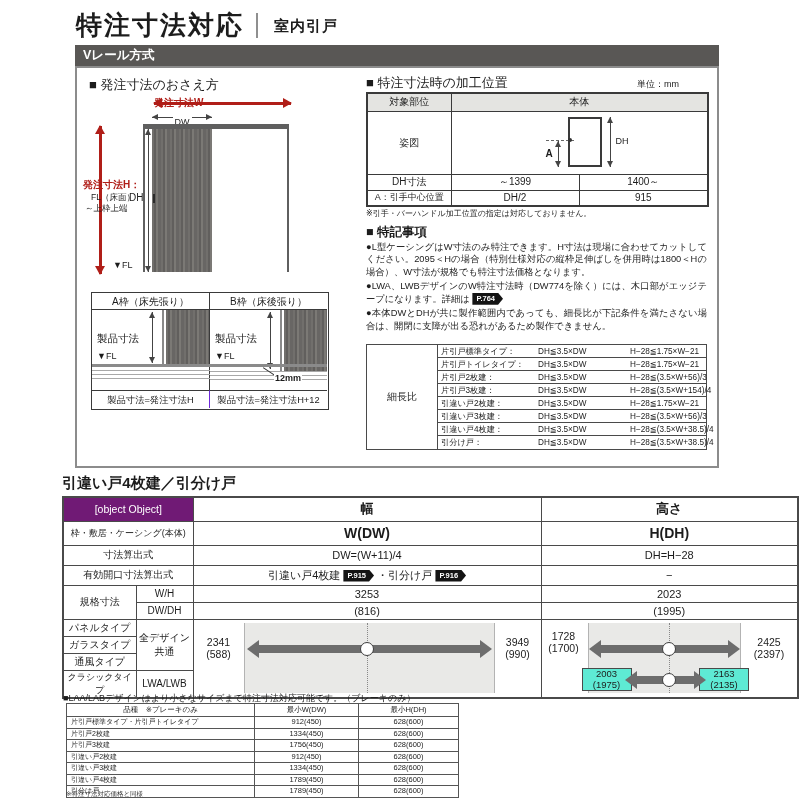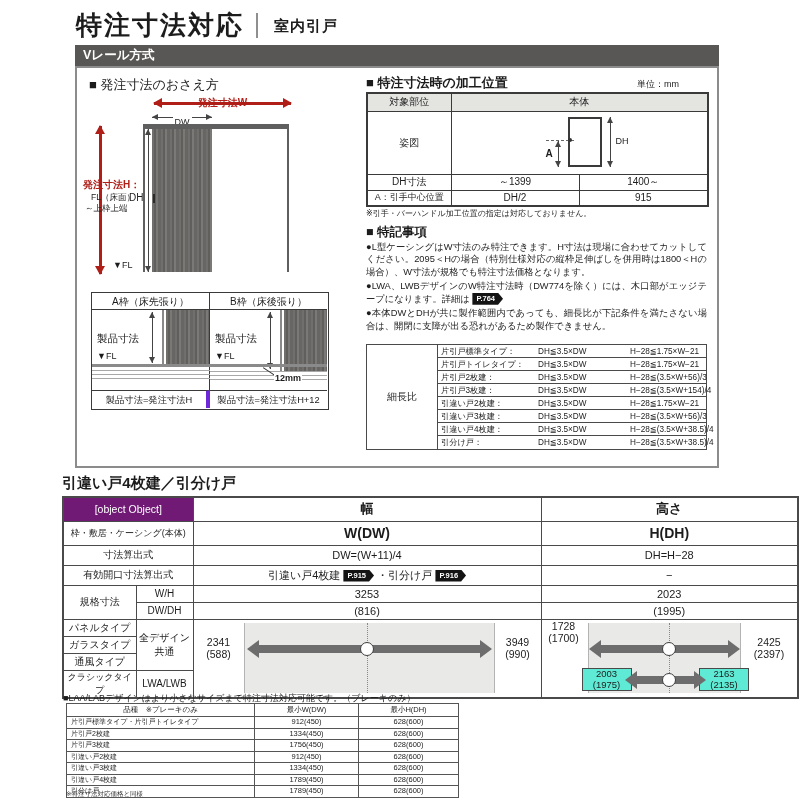--- a/index.html
+++ b/index.html
@@ -33,21 +33,21 @@
   .range-h::after{content:"";position:absolute;right:-11px;top:-5px;border-top:9px solid transparent;border-bottom:9px solid transparent;border-left:12px solid #6d6d6d;}
   .knob{position:absolute;width:12px;height:12px;background:#fff;border:1.5px solid #3f3f3f;border-radius:50%;transform:translate(-50%,-50%);}
   .vdot{position:absolute;border-left:1px dotted #888;width:0;}
   .door{background:repeating-linear-gradient(90deg,#716f6c 0px,#716f6c 2px,#615f5d 2px,#615f5d 4px,#7b7975 4px,#7b7975 6px,#686664 6px,#686664 9px);}
   .pbadge{display:inline-block;background:#141414;color:#fff;font-size:7.5px;font-weight:bold;
           line-height:10px;padding:1px 8px 1px 4px;vertical-align:1px;
           clip-path:polygon(0 0,calc(100% - 5px) 0,100% 50%,calc(100% - 5px) 100%,0 100%);}
 
   
   #vdiag{left:12px;top:26px;width:280px;height:198px;}
-  .wlab{color:#b01e18;font-weight:bold;font-size:10px;text-align:center;}
+  .wlab{color:#b01e18;font-weight:bold;font-size:10px;}
   .small-blk{font-size:8.5px;color:#1c1c1c;line-height:1.25;}
 
   
   #ftable{left:14px;top:224px;width:238px;height:118px;border:1.5px solid #3a3a3a;box-sizing:border-box;}
   .fcell{position:absolute;box-sizing:border-box;}
   .fhead{font-size:10px;text-align:center;line-height:17px;border-bottom:1px solid #3a3a3a;}
   .fform{font-size:9.3px;text-align:center;line-height:18px;border-top:1px solid #3a3a3a;}
 
   
   .ptable{border-collapse:collapse;table-layout:fixed;}
@@ -151,25 +151,25 @@
         <div class="abs" style="left:5px;top:22px;font-size:10.5px;">製品寸法</div>
         <div class="abs" style="left:5px;top:41px;font-size:9px;">▼FL</div>
         <div class="abs" style="left:0;top:54px;width:117px;height:2.5px;background:#8a8a8a;"></div>
         <div class="abs" style="left:0;top:61px;width:117px;height:1px;background:#a8a8a8;"></div>
         <div class="abs" style="left:0;top:65px;width:117px;height:1px;background:#a8a8a8;"></div>
         <div class="abs" style="left:0;top:69px;width:117px;height:1px;background:#a8a8a8;"></div>
         <div class="abs" style="left:52px;top:61px;width:14px;height:1px;background:#333;transform:rotate(33deg);"></div>
         <div class="abs" style="left:64px;top:63px;font-size:9px;font-weight:bold;background:#fff;padding:0 1px;">12mm</div>
       </div>
 
-      <div class="fcell fform" style="left:0;top:97px;width:118px;height:18px;border-right:4px solid #6d28d9;">製品寸法=発注寸法H</div>
+      <div class="fcell fform" style="left:0;top:97px;width:118px;height:18px;border-right:1px solid #6d28d9;">製品寸法=発注寸法H</div>
       <div class="fcell fform" style="left:118px;top:97px;width:117px;height:18px;">製品寸法=発注寸法H+12</div>
     </div>
 
-    <div class="abs" style="left:289px;top:6px;font-size:13px;font-weight:bold;">■ 特注寸法時の加工位置</div>
+    <div class="abs" style="left:289px;top:6px;font-size:13px;font-weight:normal;">■ 特注寸法時の加工位置</div>
     <div class="abs" style="left:560px;top:10px;font-size:9px;">単位：mm</div>
 
     <table class="ptable abs" style="left:289px;top:24px;width:341px;border:2px solid #3a3a3a;">
       <colgroup>
           <col style="width:84px">
           <col style="width:128px">
           <col style="width:129px">
         </colgroup>
       <tbody>
           <tr style="height:18px;margin-top:31px;">
@@ -288,21 +288,21 @@
                 <div>(990)</div>
               </div>
         </div>
       </td>
       <td rowspan="4">
         <div class="diagwrap">
           <div class="graybox" style="left:46px;right:56px;"></div>
           <div class="vdot" style="left:50%;top:0;bottom:0;"></div>
           <div class="range-h" style="left:58px;right:68px;top:22px;"></div>
           <div class="knob" style="left:50%;top:26px;"></div>
-          <div class="rlabel" style="left:0;top:10px;width:44px;">
+          <div class="rlabel" style="left:0;top:20px;width:44px;">
                 <div>1728</div>
                 <div>(1700)</div>
               </div>
           <div class="rlabel" style="right:4px;top:26px;width:48px;">
                 <div>2425</div>
                 <div>(2397)</div>
               </div>
           <div class="cbox" style="left:40px;top:45px;width:50px;height:23px;">
                 <div>2003</div>
                 <div>(1975)</div>

